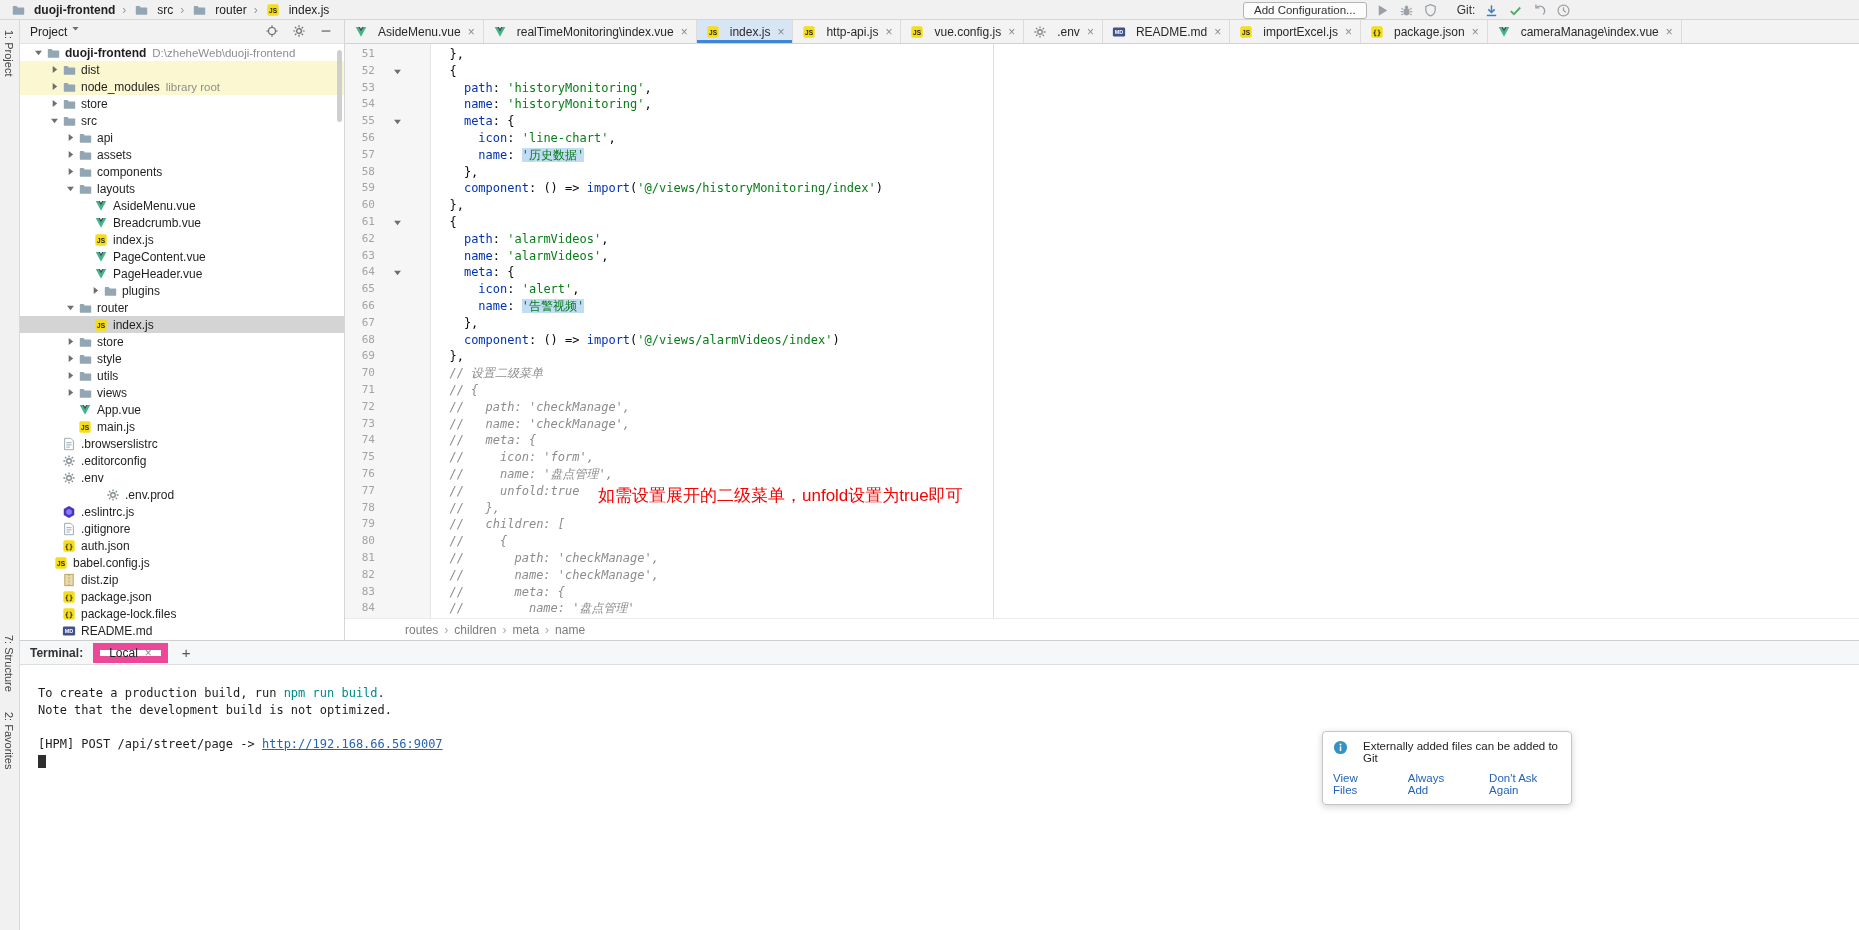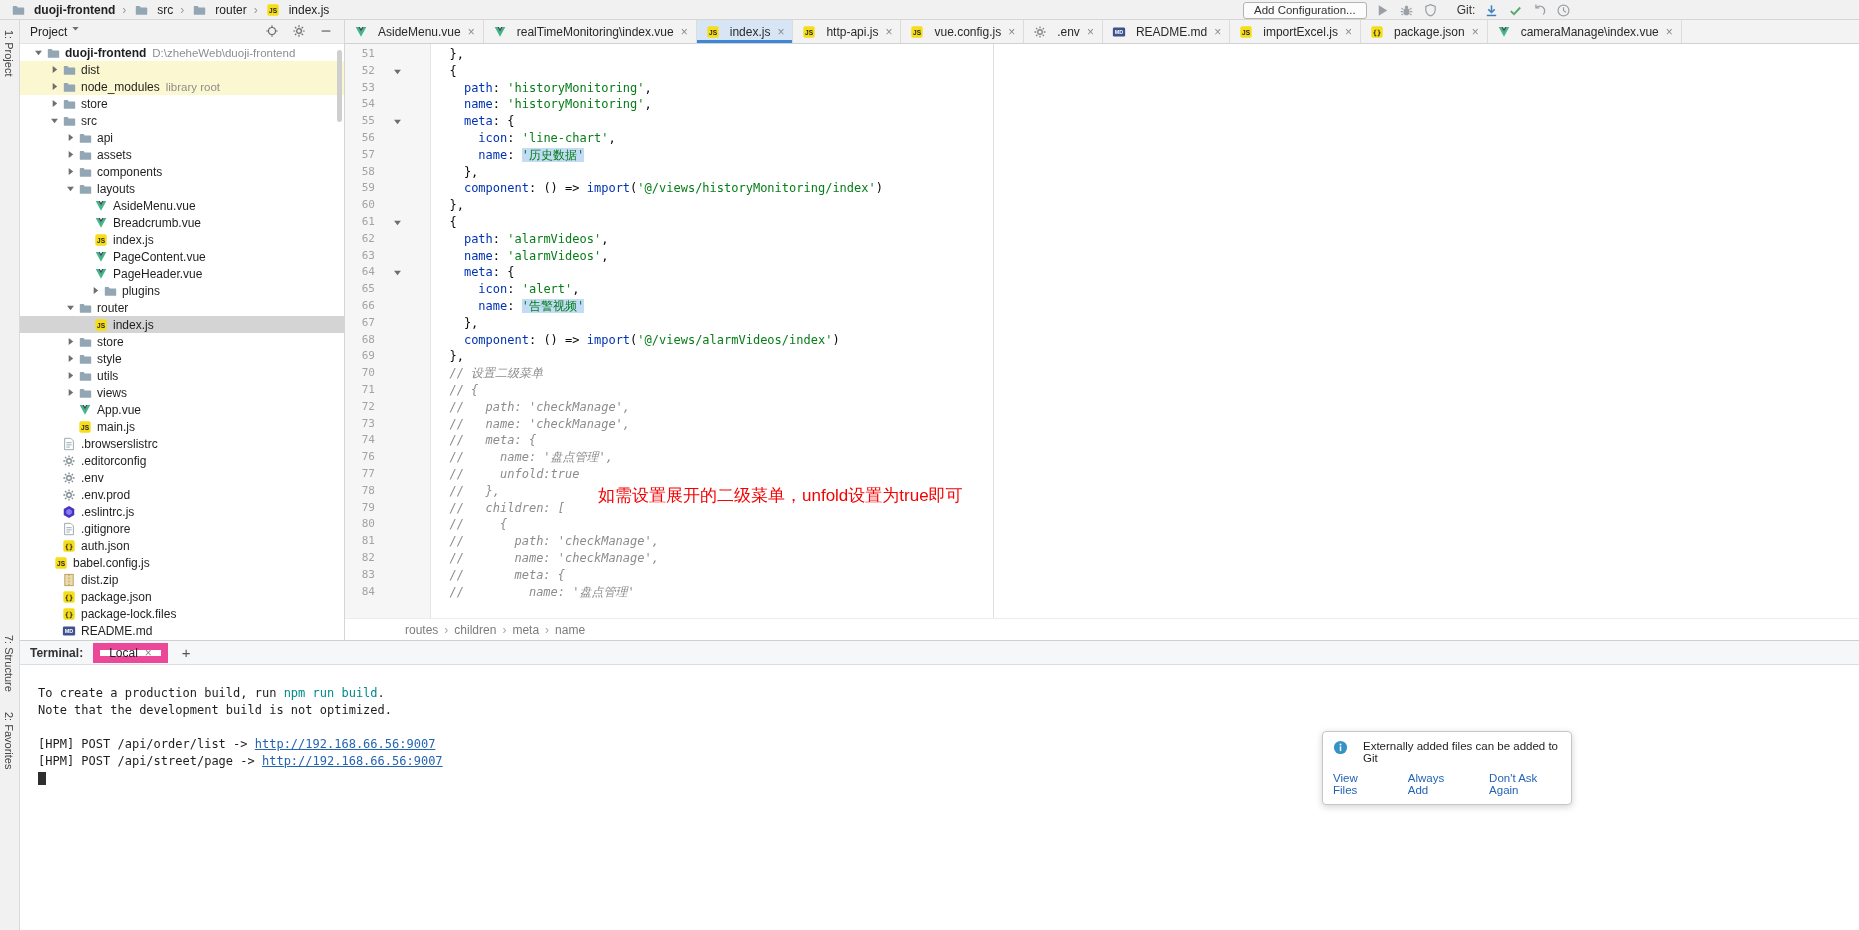--- a/index.html
+++ b/index.html
@@ -519,21 +519,21 @@
           <span class="fi">
             <svg width="14" height="14" viewBox="0 0 16 16">
               <g stroke="#7f8b91" stroke-width="1.5" fill="none">
                 <circle cx="8" cy="8" r="2.6"></circle>
                 <path d="M8 1.6v2.2M8 12.2v2.2M1.6 8h2.2M12.2 8h2.2M3.5 3.5l1.5 1.5M11 11l1.5 1.5M12.5 3.5L11 5M5 11l-1.5 1.5"></path>
               </g>
             </svg>
           </span>
           <span class="tlabel">.env</span>
         </div>
-        <div class="trow" style="padding-left: 27px;">
+        <div class="trow" style="padding-left: 27px; margin-left: 44px;">
           <span class="chev"></span>
           <span class="fi">
             <svg width="14" height="14" viewBox="0 0 16 16">
               <g stroke="#7f8b91" stroke-width="1.5" fill="none">
                 <circle cx="8" cy="8" r="2.6"></circle>
                 <path d="M8 1.6v2.2M8 12.2v2.2M1.6 8h2.2M12.2 8h2.2M3.5 3.5l1.5 1.5M11 11l1.5 1.5M12.5 3.5L11 5M5 11l-1.5 1.5"></path>
               </g>
             </svg>
           </span>
           <span class="tlabel">.env.prod</span>
@@ -859,20 +859,25 @@
           </div>
           <div class="cl">
             <span class="ln">73</span>
             <span class="fold"></span>
             <span class="ct"><span class="tk-c">  //   name: 'checkManage',</span></span>
           </div>
           <div class="cl">
             <span class="ln">74</span>
             <span class="fold"></span>
             <span class="ct"><span class="tk-c">  //   meta: {</span></span>
+          </div>
+          <div class="cl">
+            <span class="ln">75</span>
+            <span class="fold"></span>
+            <span class="ct"><span class="tk-c">  //     icon: 'form',</span></span>
           </div>
           <div class="cl">
             <span class="ln">76</span>
             <span class="fold"></span>
             <span class="ct"><span class="tk-c">  //     name: '盘点管理',</span></span>
           </div>
           <div class="cl">
             <span class="ln">77</span>
             <span class="fold"></span>
             <span class="ct"><span class="tk-c">  //     unfold:true</span></span>
@@ -932,21 +937,20 @@
       <span id="term-tab">
         <span>Local</span>
         <span class="term-close">×</span>
       </span>
       <span id="term-plus">+</span>
     </div>
     <div id="term-out">
         <div class="tl"><span class="tt-p">To create a production build, run </span><span class="tt-cmd">npm run build</span><span class="tt-p">.</span></div>
         <div class="tl"><span class="tt-p">Note that the development build is not optimized.</span></div>
         <div class="tl">&nbsp;</div>
-        <div class="tl"><span class="tt-p">[HPM] POST /api/order/list -&gt; </span><span class="tt-url">http://192.168.66.56:9007</span></div>
         <div class="tl"><span class="tt-p">[HPM] POST /api/street/page -&gt; </span><span class="tt-url">http://192.168.66.56:9007</span></div>
         <div class="tl"><span class="tt-cursor"> </span></div>
       </div>
   </section>
 
   <div id="notification">
     <div class="n-row1">
       <span style="flex:none;display:inline-flex">
           <svg width="15" height="15" viewBox="0 0 16 16">
             <circle cx="8" cy="8" r="7" fill="#3592c4"></circle>

